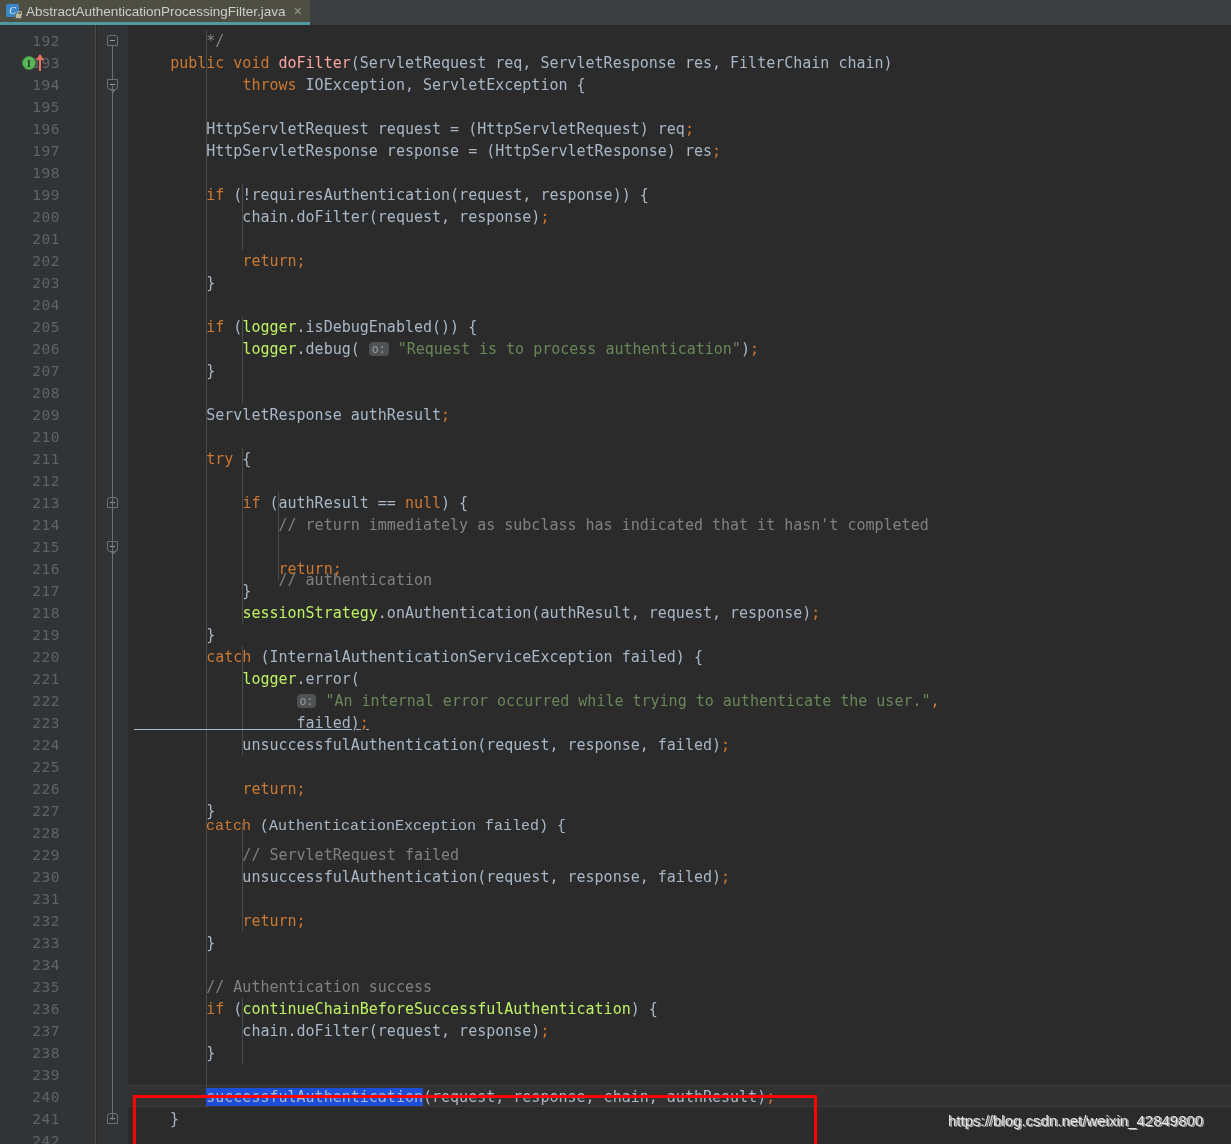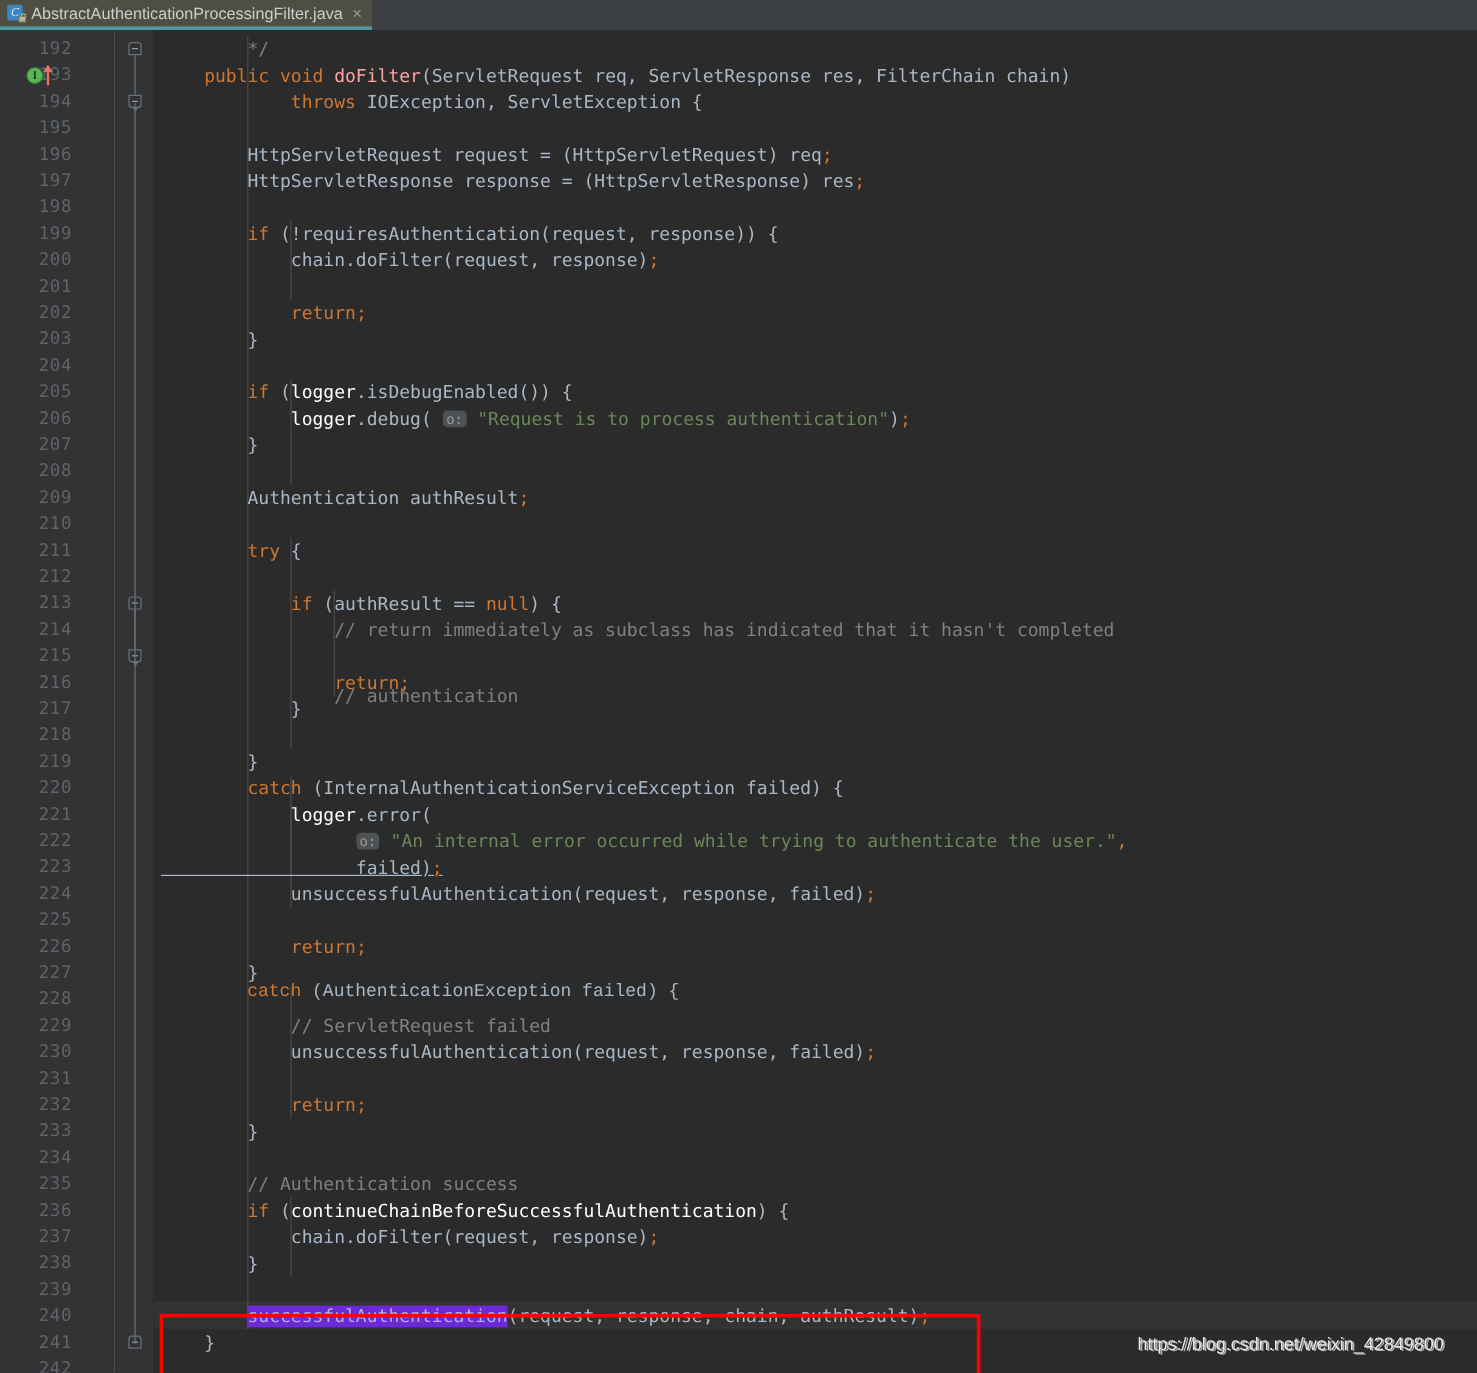--- a/index.html
+++ b/index.html
@@ -112,21 +112,21 @@
     white-space: pre;
     font-family: "DejaVu Sans Mono", monospace;
     font-size: 15px;
     color: #a9b7c6;
     padding-left: 6px;
   }
 
   
   .kw   { color: #cc7832; }
   .cls  { color: #a9b7c6; }
-  .fld  { color: #ffffff; }
+  .fld  { color: #bef264; }
   .str  { color: #6a8759; }
   .cmt  { color: #808080; }
   .mth  { color: #fca5a5; }
   .pun  { color: #a9b7c6; }
   .semi { color: #cc7832; }
 
   .hintpill {
     display: inline-block;
     background: #4e5254;
     color: #9a9a9a;
@@ -134,21 +134,21 @@
     font-size: 11.5px;
     font-family: "DejaVu Sans Mono", monospace;
     padding: 0 3px;
     line-height: 14px;
     vertical-align: middle;
     position: relative;
     top: -1px;
   }
 
   .ident-hl {
-    background: #6d28d9;
+    background: #1d4ed8;
   }
 
   
   .foldmark {
     position: absolute;
     left: 10px;
     width: 11px; height: 11px;
     border: 1px solid #6e7174;
     background: #313335;
   }
@@ -348,28 +348,29 @@
       <div class="codeline" style="top: 159px;"><span class="pun">        </span><span class="kw">if</span><span class="cls"> (!requiresAuthentication(request, response)) {</span></div>
       <div class="codeline" style="top: 181px;"><span class="cls">            chain.doFilter(request, response)</span><span class="semi">;</span></div>
       <div class="codeline" style="top: 203px;"></div>
       <div class="codeline" style="top: 225px;"><span class="pun">            </span><span class="kw">return</span><span class="semi">;</span></div>
       <div class="codeline" style="top: 247px;"><span class="cls">        }</span></div>
       <div class="codeline" style="top: 269px;"></div>
       <div class="codeline" style="top: 291px;"><span class="pun">        </span><span class="kw">if</span><span class="cls"> (</span><span class="fld">logger</span><span class="cls">.isDebugEnabled()) {</span></div>
       <div class="codeline" style="top: 313px;"><span class="pun">            </span><span class="fld">logger</span><span class="cls">.debug(</span><span class="pun"> </span><span class="hintpill">o:</span><span class="pun"> </span><span class="str">"Request is to process authentication"</span><span class="cls">)</span><span class="semi">;</span></div>
       <div class="codeline" style="top: 335px;"><span class="cls">        }</span></div>
       <div class="codeline" style="top: 357px;"></div>
-      <div class="codeline" style="top: 379px;"><span class="cls">        Authentication authResult</span><span class="semi">;</span></div>
+      <div class="codeline" style="top: 379px;"><span class="cls">        ServletResponse authResult</span><span class="semi">;</span></div>
       <div class="codeline" style="top: 401px;"></div>
       <div class="codeline" style="top: 423px;"><span class="pun">        </span><span class="kw">try</span><span class="cls"> {</span></div>
       <div class="codeline" style="top: 467px;"><span class="pun">            </span><span class="kw">if</span><span class="cls"> (authResult == </span><span class="kw">null</span><span class="cls">) {</span></div>
       <div class="codeline" style="top: 489px;"><span class="cmt">                // return immediately as subclass has indicated that it hasn't completed</span></div>
       <div class="codeline" style="top: 511px; margin-top: 33px;"><span class="cmt">                // authentication</span></div>
       <div class="codeline" style="top: 533px;"><span class="pun">                </span><span class="kw">return</span><span class="semi">;</span></div>
       <div class="codeline" style="top: 555px;"><span class="cls">            }</span></div>
+      <div class="codeline" style="top: 577px;"><span class="pun">            </span><span class="fld">sessionStrategy</span><span class="cls">.onAuthentication(authResult, request, response)</span><span class="semi">;</span></div>
       <div class="codeline" style="top: 599px;"><span class="cls">        }</span></div>
       <div class="codeline" style="top: 621px;"><span class="pun">        </span><span class="kw">catch</span><span class="cls"> (InternalAuthenticationServiceException failed) {</span></div>
       <div class="codeline" style="top: 643px;"><span class="pun">            </span><span class="fld">logger</span><span class="cls">.error(</span></div>
       <div class="codeline" style="top: 665px;"><span class="pun">                  </span><span class="hintpill">o:</span><span class="pun"> </span><span class="str">"An internal error occurred while trying to authenticate the user."</span><span class="semi">,</span></div>
       <div class="codeline" style="top: 687px; text-decoration: underline;"><span class="cls">                  failed)</span><span class="semi">;</span></div>
       <div class="codeline" style="top: 709px;"><span class="cls">            unsuccessfulAuthentication(request, response, failed)</span><span class="semi">;</span></div>
       <div class="codeline" style="top: 731px;"></div>
       <div class="codeline" style="top: 753px;"><span class="pun">            </span><span class="kw">return</span><span class="semi">;</span></div>
       <div class="codeline" style="top: 775px;"><span class="cls">        }</span></div>
       <div class="codeline" style="top: 791px; font-family: Liberation Mono, monospace;"><span class="pun">        </span><span class="kw">catch</span><span class="cls"> (AuthenticationException failed) {</span></div>

